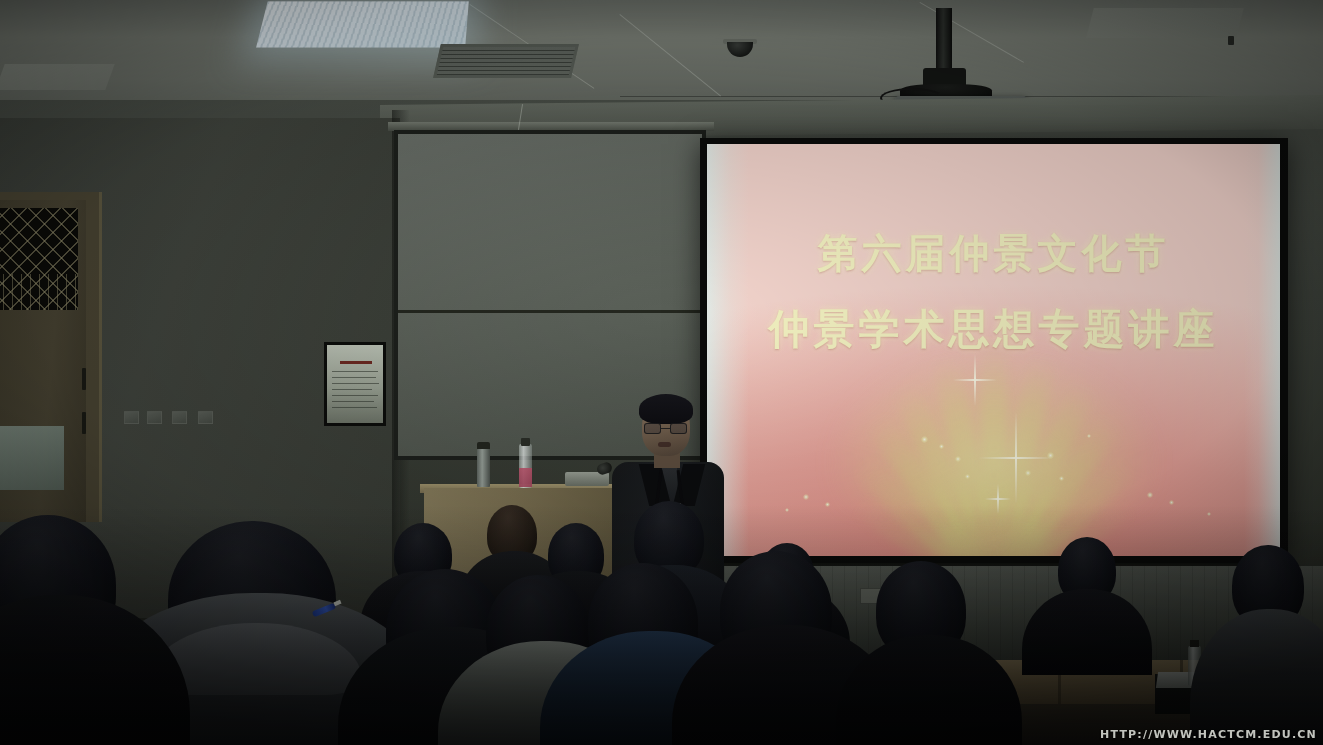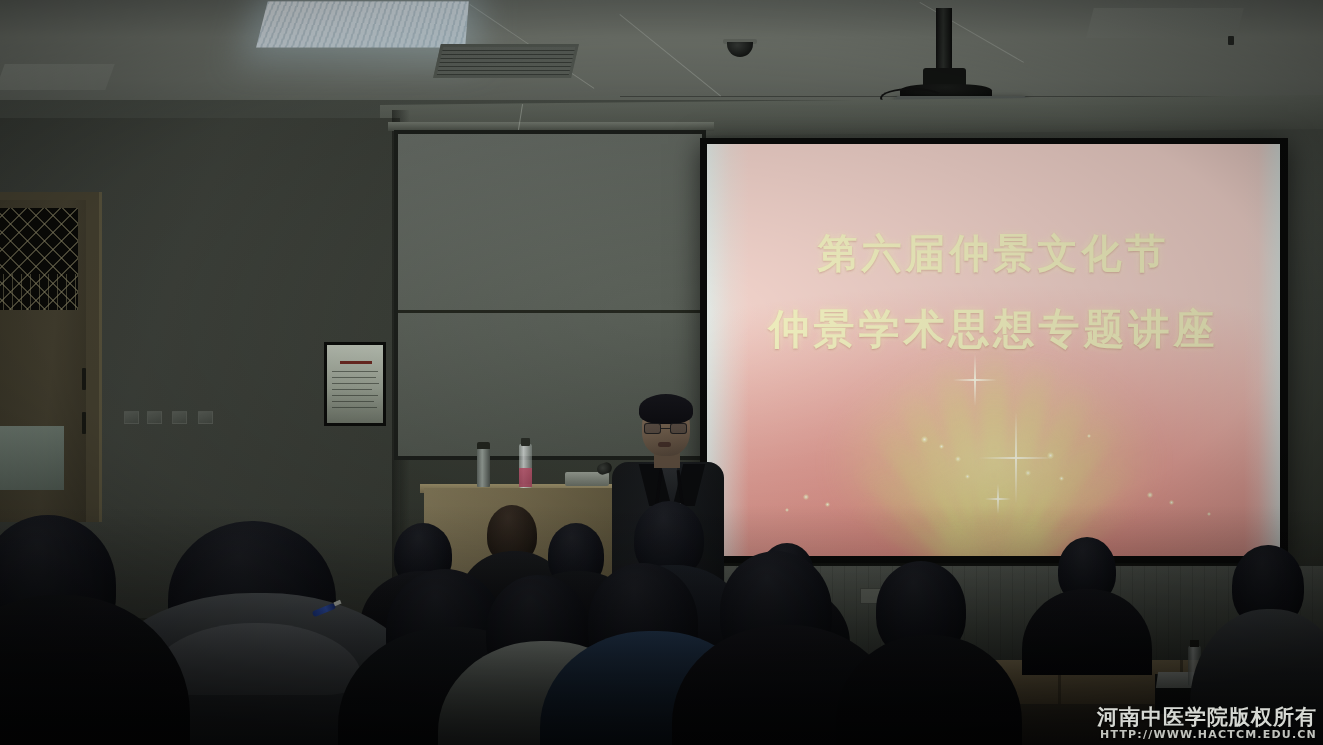--- a/index.html
+++ b/index.html
@@ -897,17 +897,16 @@
     <div class="shoulders" style="left:836px; bottom:-14px; width:186px; height:124px; background:linear-gradient(180deg,#14161a 0%,#07080a 100%);"></div>
   </div>
 
   <div class="pen"></div>
   <div class="pen-tip"></div>
 
   <div class="vignette"></div>
   <div class="bottom-dark"></div>
 
   <div class="watermark">
-    <div class="wm-cn">河南中医学院版权所有</div>
     <div class="wm-url">HTTP://WWW.HACTCM.EDU.CN</div>
   </div>
 
 </div>
 
 </body></html>

